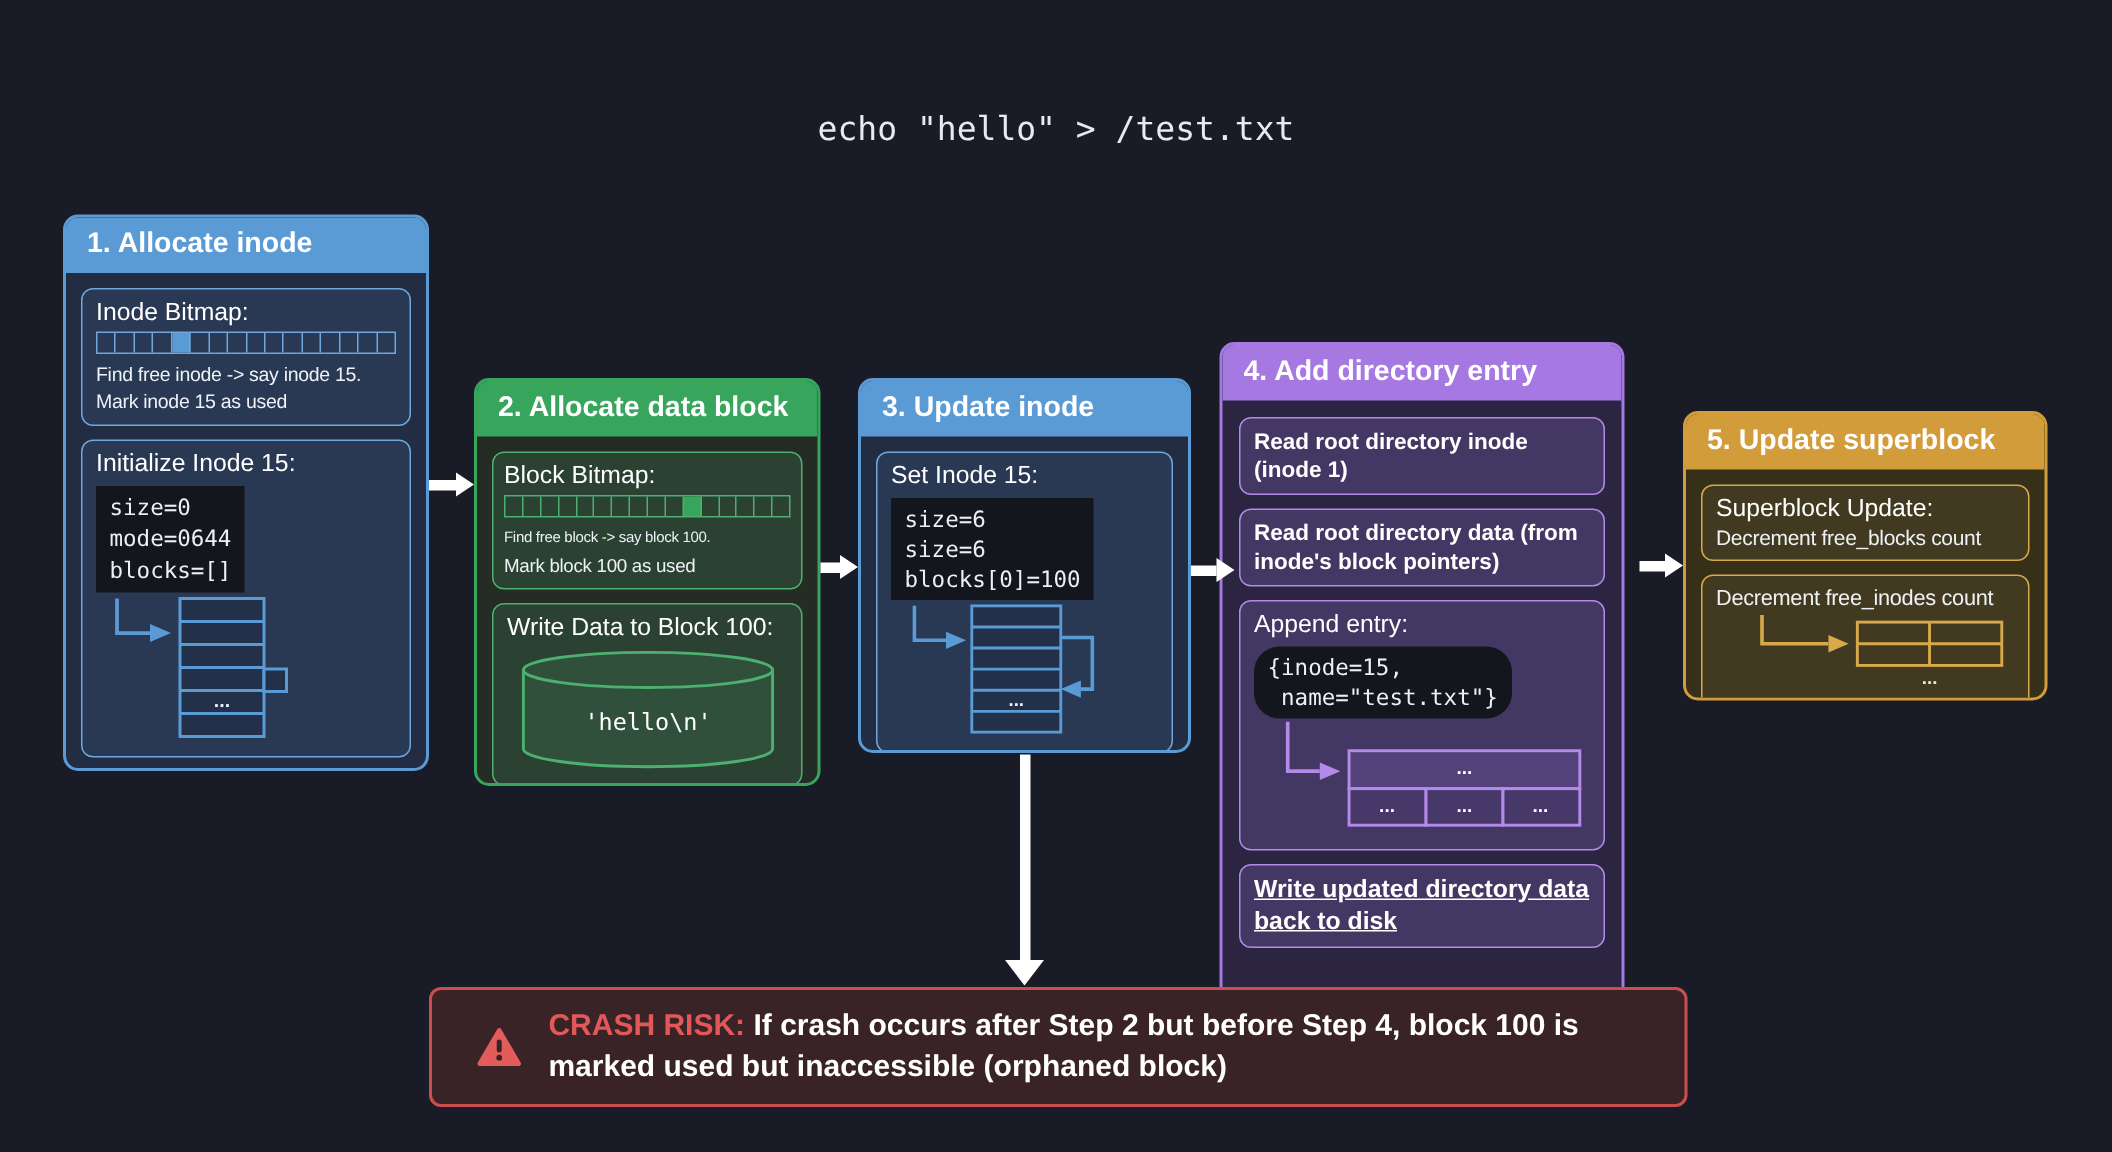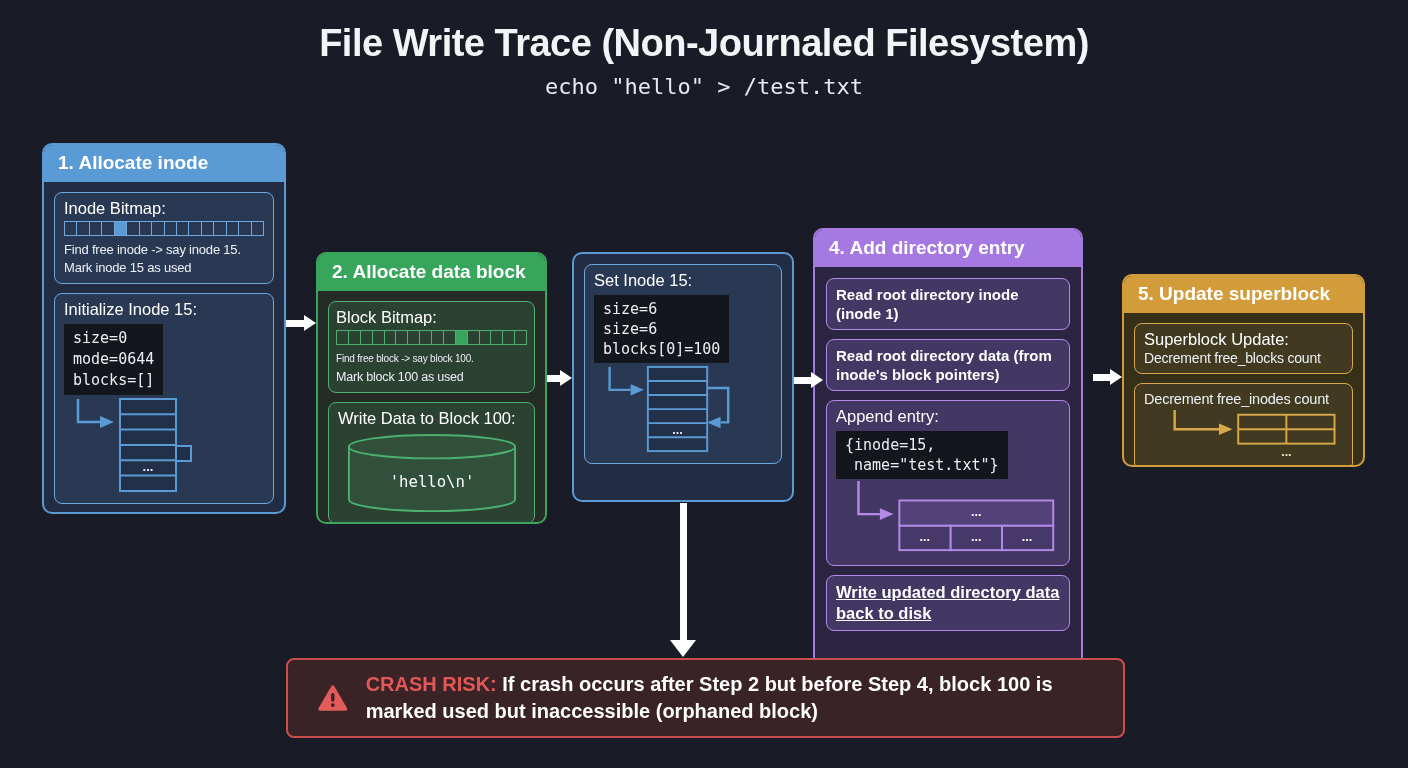--- a/index.html
+++ b/index.html
@@ -65,21 +65,20 @@
   .warning-text { font-size:20px; font-weight:bold; line-height:27px; color:#fff; margin-left:18px; }
   .warning-label { color:#e25757; }
 
   svg text { font-family:"Liberation Sans", sans-serif; font-weight:bold; }
 </style>
 </head>
 <body>
 
 <div class="stage">
 
-  <div class="title">File Write Trace (Non-Journaled Filesystem)</div>
   <div class="subtitle">echo "hello" &gt; /test.txt</div>
 
   <div class="step step-blue" style="left:42px; top:143px; width:244px; height:371px;">
     <div class="step-header">1. Allocate inode</div>
     <div class="step-body">
       <div class="card">
         <div class="card-h">Inode Bitmap:</div>
         <div class="bitmap">
             <div class="bit"></div>
             <div class="bit"></div>
@@ -153,20 +152,21 @@
         <svg width="186" height="86" viewBox="0 0 186 88" style="display:block; margin:2px auto 0;">
           <path d="M8 16 L8 70 A85 12 0 0 0 178 70 L178 16" fill="#30503c" stroke="#4db070" stroke-width="2"></path>
           <ellipse cx="93" cy="16" rx="85" ry="12" fill="#30503c" stroke="#4db070" stroke-width="2"></ellipse>
           <text x="93" y="57" font-size="16" fill="#fff" text-anchor="middle" style="font-family:'DejaVu Sans Mono',monospace; font-weight:normal;">'hello\n'</text>
         </svg>
       </div>
     </div>
   </div>
 
   <div class="step step-blue" style="left:572px; top:252px; width:222px; height:250px;">
+    <div class="step-header">3. Update inode</div>
     <div class="step-body">
       <div class="card">
         <div class="card-h">Set Inode 15:</div>
         <pre class="code" style="line-height:20px;">size=6
 size=6
 blocks[0]=100</pre>
         <svg width="190" height="88" viewBox="0 0 190 92">
           <path d="M12 2 V26 H34" stroke="#5b9bd5" stroke-width="2.5" fill="none"></path>
           <polygon points="34,20 48,26 34,32" fill="#5b9bd5"></polygon>
           <rect x="52" y="2" width="62" height="88" fill="#22304a" stroke="#5b9bd5" stroke-width="2"></rect>
@@ -187,21 +187,21 @@
     <div class="step-header">4. Add directory entry</div>
     <div class="step-body" style="padding:11px;">
       <div class="card">
         <div class="card-bold">Read root directory inode (inode 1)</div>
       </div>
       <div class="card">
         <div class="card-bold">Read root directory data (from inode's block pointers)</div>
       </div>
       <div class="card">
         <div class="card-h">Append entry:</div>
-        <pre class="code" style="line-height:20px;">{inode=15,
+        <pre class="code" style="line-height:20px;border-radius:17px;">{inode=15,
  name="test.txt"}</pre>
         <svg width="228" height="74" viewBox="0 0 228 76">
           <path d="M20 0 V34 H42" stroke="#b38ae8" stroke-width="2.5" fill="none"></path>
           <polygon points="42,28 56,34 42,40" fill="#b38ae8"></polygon>
           <rect x="62" y="20" width="158" height="26" fill="#53427a" stroke="#b38ae8" stroke-width="2"></rect>
           <text x="141" y="36" font-size="13" fill="#fff" text-anchor="middle">...</text>
           <rect x="62" y="46" width="52.7" height="25" fill="#47386a" stroke="#b38ae8" stroke-width="2"></rect>
           <rect x="114.7" y="46" width="52.7" height="25" fill="#47386a" stroke="#b38ae8" stroke-width="2"></rect>
           <rect x="167.4" y="46" width="52.6" height="25" fill="#47386a" stroke="#b38ae8" stroke-width="2"></rect>
           <text x="88" y="62" font-size="13" fill="#fff" text-anchor="middle">...</text>

